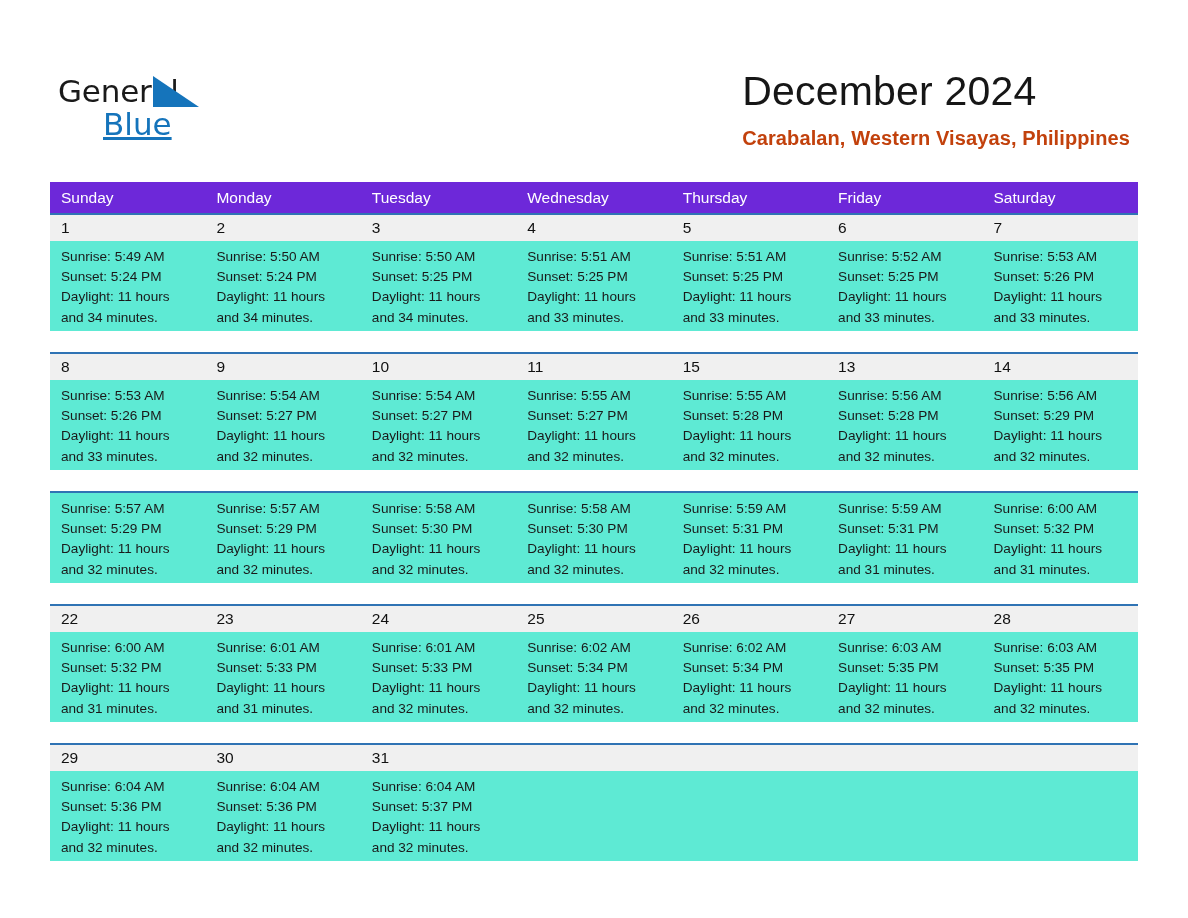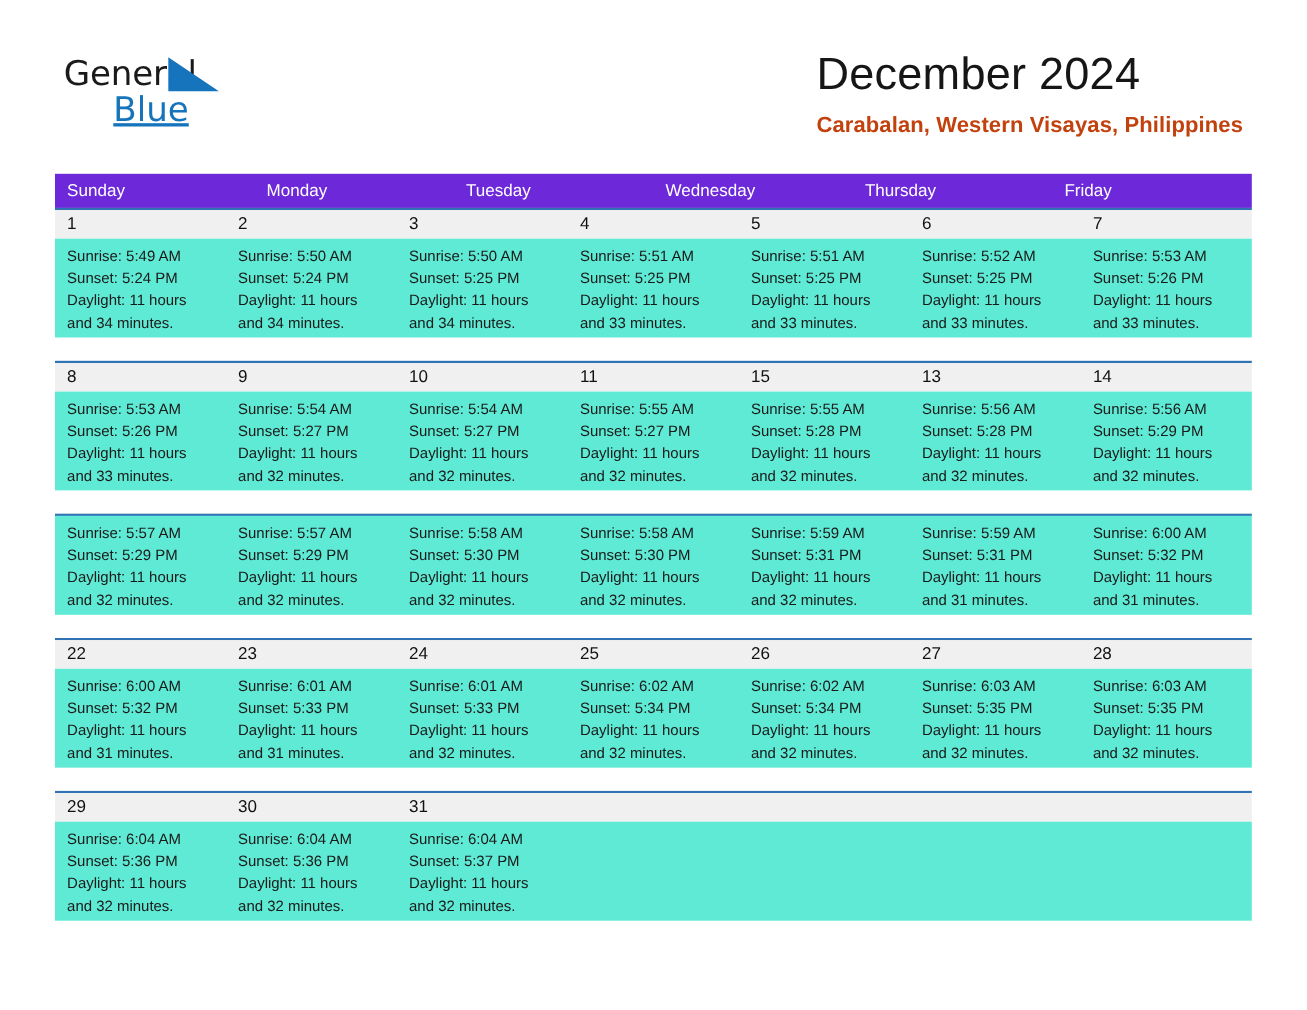--- a/index.html
+++ b/index.html
@@ -13,20 +13,21 @@
     height: 918px;
     font-family: "Liberation Sans", sans-serif;
     color: #000000;
     overflow: hidden;
   }
   .page {
     position: relative;
     width: 1188px;
     height: 696px;
     box-sizing: border-box;
+    margin-top: 24px;
   }
 
   
   .header {
     position: relative;
     height: 112px;
     padding: 0 50px;
     box-sizing: border-box;
   }
   .logo {
@@ -184,20 +185,21 @@
 
   <div class="calendar">
 
     <div class="weekday-header">
       <div class="weekday-cell">Sunday</div>
       <div class="weekday-cell">Monday</div>
       <div class="weekday-cell">Tuesday</div>
       <div class="weekday-cell">Wednesday</div>
       <div class="weekday-cell">Thursday</div>
       <div class="weekday-cell">Friday</div>
+      <div class="weekday-cell">Saturday</div>
     </div>
 
     <div class="week-row">
       <div class="daynum-band">
         <div class="daynum">1</div>
         <div class="daynum">2</div>
         <div class="daynum">3</div>
         <div class="daynum">4</div>
         <div class="daynum">5</div>
         <div class="daynum">6</div>

